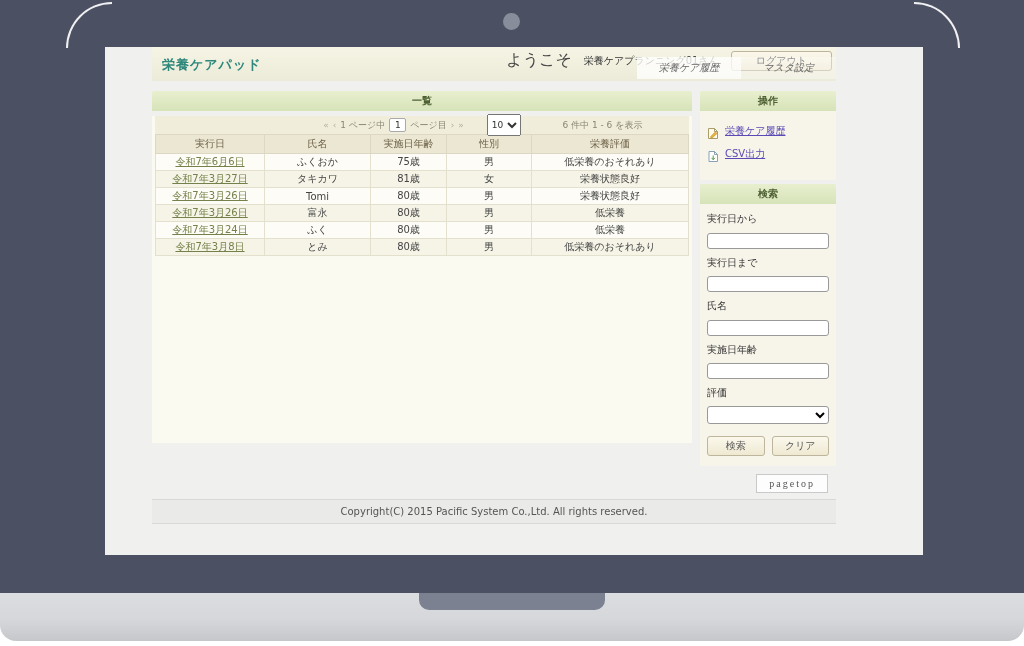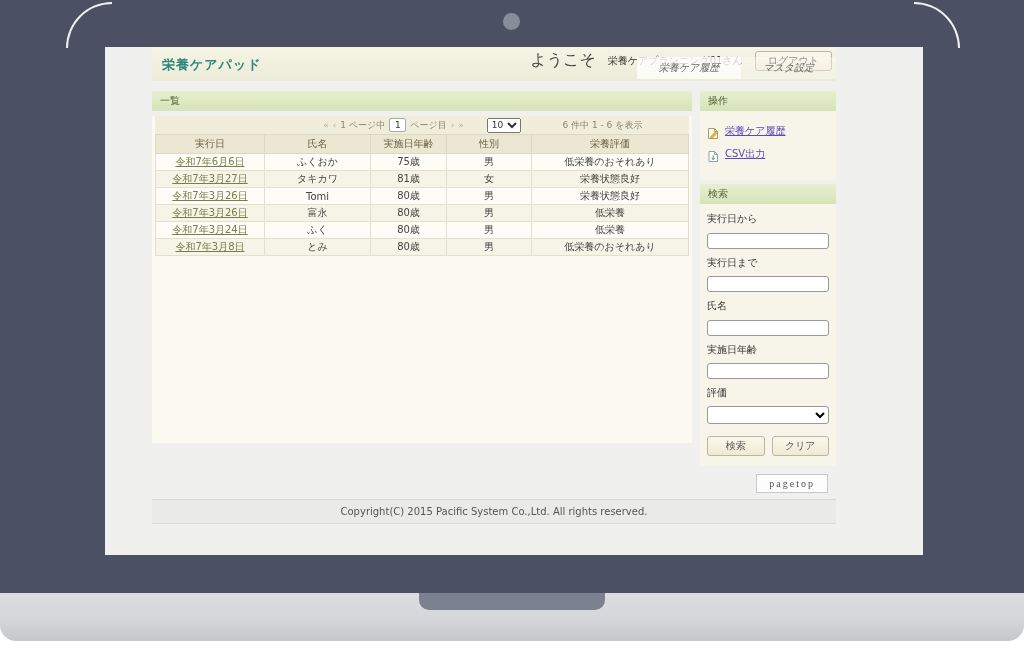--- a/index.html
+++ b/index.html
@@ -20,38 +20,38 @@
     background:#7b8191;border-radius:0 0 10px 10px;}
   .screen{position:absolute;left:105px;top:47px;width:818px;height:508px;background:#f0f0ee;overflow:hidden;}
   
   .page{position:absolute;left:47px;top:0;width:684px;}
   .site-header{height:34px;background:linear-gradient(180deg,#f6f4e4,#ecead8);position:relative;}
   .logo{position:absolute;left:10px;top:9px;font-size:13px;font-weight:bold;color:#2d877b;letter-spacing:1px;}
   .welcome-row{position:absolute;right:4px;top:3px;display:flex;align-items:center;gap:12px;}
   .welcome-label{font-size:16px;color:#444;}
   .username{font-size:10px;color:#333;}
   .btn{background:linear-gradient(180deg,#fbf8ec,#efe9d2);border:1px solid #bdb59c;border-radius:3px;
-    font-size:10px;color:#555;padding:2px 12px;cursor:pointer;font-family:inherit;}
+    font-size:10px;color:#555;padding:2px 24px;cursor:pointer;font-family:inherit;}
   .nav-row{position:absolute;right:0;bottom:2px;display:flex;background:rgba(255,255,255,.35);}
   .nav-tab{font-size:10px;color:#666;padding:4px 22px;cursor:pointer;font-style:italic;}
   .nav-tab.active{background:rgba(255,255,255,.65);}
   .main{margin-top:10px;display:flex;gap:8px;align-items:flex-start;}
   .col-left{width:540px;}
   .sidebar{width:136px;}
-  .section-bar{background:linear-gradient(180deg,#e8efcf,#d6e3b8);font-size:10px;font-weight:normal;
-    color:#4f6134;padding:3px 8px;border-radius:2px 2px 0 0;}
+  .section-bar{background:linear-gradient(180deg,#e8efcf,#d6e3b8);font-size:10px;font-weight:bold;
+    color:#4f6134;padding:3px 8px;border-radius:2px 2px 0 0;text-align:center;}
   .list-box{background:#fbfaf1;height:327px;}
   .pagination{margin:5px 3px 0 3px;background:#f0edda;height:18px;display:flex;align-items:center;
     font-size:9px;color:#8a8674;padding:0 5px;}
   .pg-left{flex:1;}
   .pg-center{display:flex;align-items:center;gap:4px;}
   .pg-arrow{color:#b5b19e;font-size:9px;cursor:pointer;}
   .pg-input{width:15px;height:12px;border:1px solid #aaa;border-radius:2px;font-size:9px;text-align:center;
     background:#fff;color:#333;padding:0;font-family:inherit;}
-  .pg-select{font-size:9px;height:15px;margin-left:19px;font-family:inherit;color:#333;}
+  .pg-select{font-size:9px;height:22px;margin-left:19px;font-family:inherit;color:#333;}
   .pg-right{flex:1;text-align:center;color:#8a8674;}
   table.list{border-collapse:collapse;margin:0 3px;width:calc(100% - 6px);font-size:10px;}
   table.list th{background:#ece7d2;border:1px solid #dcd8c4;color:#6d6148;font-weight:normal;
     padding:2px 1px;text-align:center;font-family:Liberation Mono, monospace;}
   table.list td{border:1px solid #e3e0cd;padding:1px 3px;text-align:center;color:#444;height:12px;}
   table.list tr:nth-child(odd) td{background:#fdfcf6;}
   table.list tr:nth-child(even) td{background:#f6f4e7;}
   td.c-date a{color:#75814a;text-decoration:underline;cursor:pointer;}
   .w-date{width:106px;}.w-name{width:103px;}.w-age{width:73px;}.w-sex{width:82px;}
   .side-box{background:#f7f5ea;padding:8px 7px 10px 7px;}

